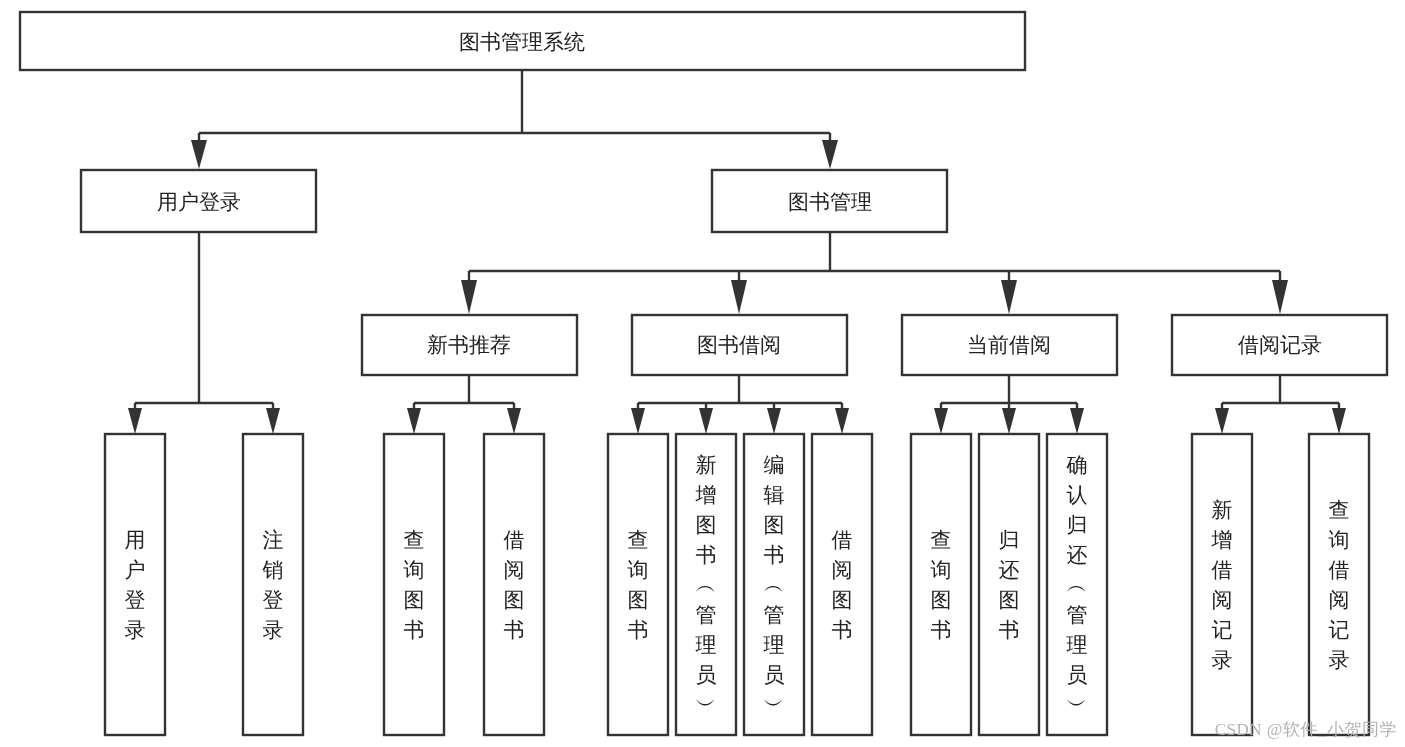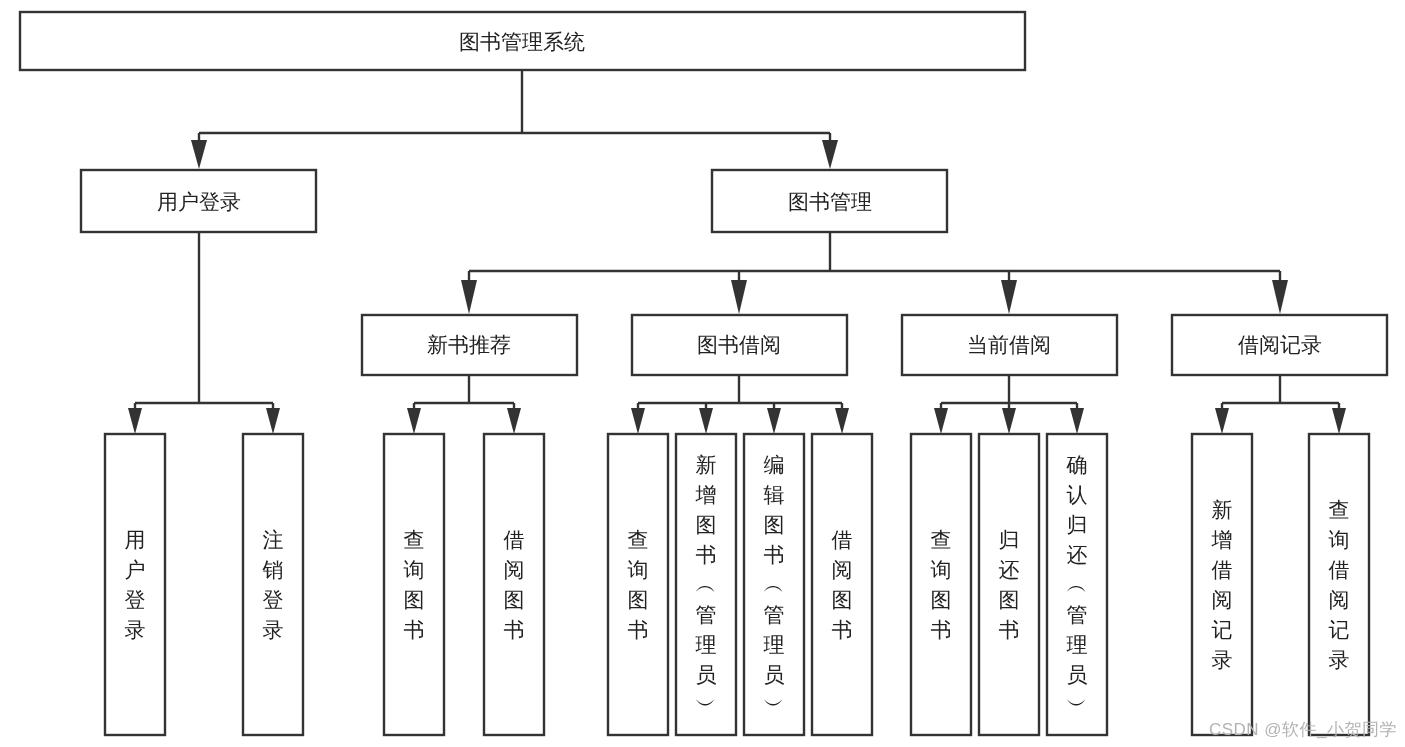--- a/index.html
+++ b/index.html
@@ -51,21 +51,21 @@
   .node-label-v {
     font-family: "Liberation Sans", "DejaVu Sans", sans-serif;
     font-size: 21px;
     fill: #222222;
     text-anchor: middle;
   }
   .watermark {
     position: absolute;
     right: 8px;
     bottom: 6px;
-    font-family: Liberation Sans, sans-serif;
+    font-family: Liberation Serif, serif;
     font-size: 17px;
     color: #b3b3b3;
     letter-spacing: 0.5px;
     white-space: nowrap;
     user-select: none;
   }
 </style>
 </head>
 <body>
 

